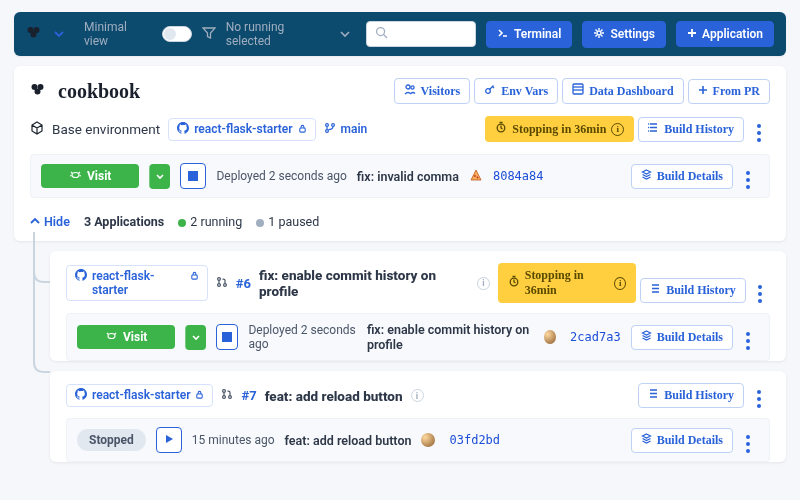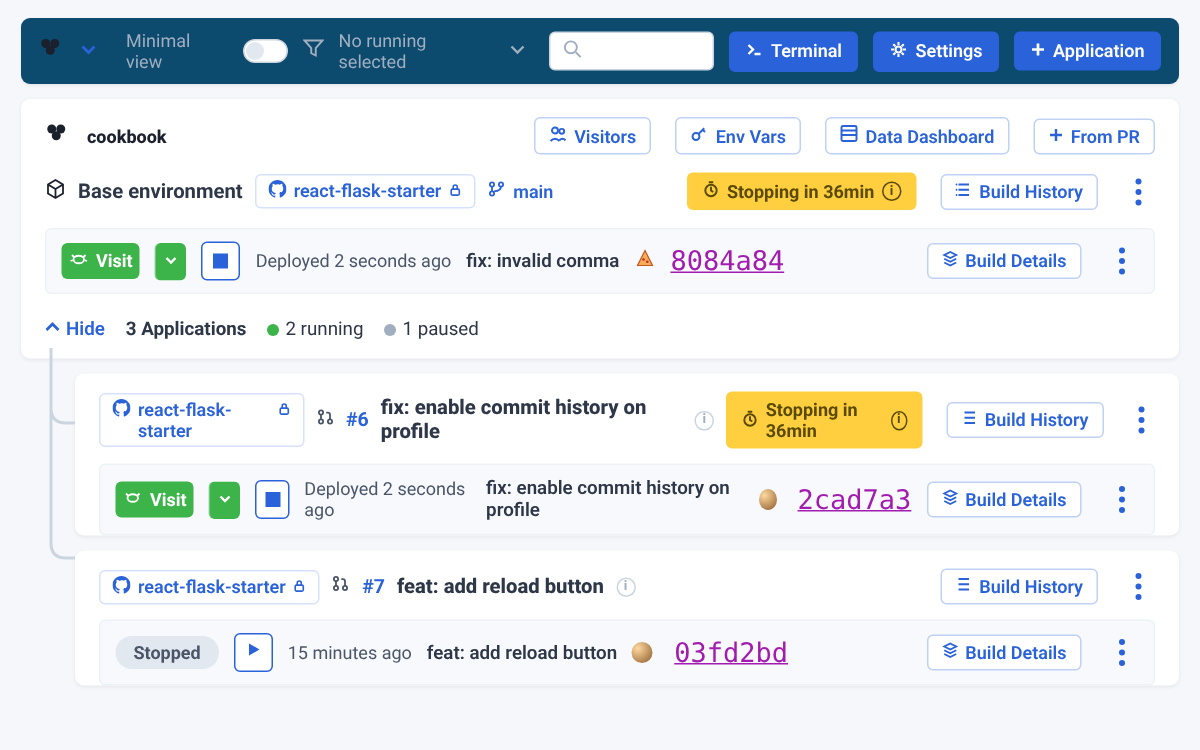--- a/index.html
+++ b/index.html
@@ -12,51 +12,51 @@
   .funnel { width: 14px; height: 14px; }
   .chev { width: 10px; height: 10px; }
   .search { flex: 0 0 110px; margin-left: 6px; border: 1px solid #cbd5e0; border-radius: 4px; height: 26px; display: flex; align-items: center; padding: 0 8px; background:#fff; }
   .search svg { margin-left:auto; }
   .btn { display: inline-flex; align-items: center; gap: 5px; border-radius: 4px; padding: 5px 10px; font-size: 12px; font-weight: 600; cursor: pointer; white-space: nowrap; }
   .btn-blue { background: #2962d9; color: #fff; border: 1px solid #2962d9; }
   .btn-outline-sm { background: #fff; color: #2962d9; border: 1px solid #bfd1f5; padding: 4px 9px; font-size: 12px; }
   .flex-spacer { flex: 1; }
   .card { background:#fff; border-radius:6px; margin: 0 14px 10px; box-shadow: 0 1px 3px rgba(0,0,0,0.07); }
   .card-header { display:flex; align-items:center; padding: 12px 16px; gap:10px; }
-  .title { font-size: 12px; font-weight: 800; color: #1a202c; }
+  .title { font-size: 20px; font-weight: 800; color: #1a202c; font-family: Liberation Serif, serif; }
   .subhead { display:flex; align-items:center; gap:8px; padding: 0 16px 8px; }
-  .subhead .envname { font-weight:700; font-size:13.5px; }
+  .subhead .envname { font-weight:400; font-size:13.5px; }
   .tag-link { color:#2962d9; font-weight:600; border:1px solid #d6e2fb; border-radius:4px; padding:3px 8px; display:inline-flex; gap:5px; font-size:12px; }
   .tag-link-noborder { color:#2962d9; font-weight:600; display:inline-flex; align-items:center; gap:5px; font-size:12px; }
   .pill-warn { background:#ffcf3f; color:#5a4a00; font-weight:700; border-radius:4px; padding:5px 10px; display:inline-flex; align-items:center; gap:5px; font-size:12px;}
   .deploy-row { background:#f7f9fc; border:1px solid #edf2f7; border-radius:4px; margin: 4px 16px 10px; padding: 8px 10px; display:flex; align-items:center; gap:10px; }
-  .btn-green { background:#3cb44a; color:#fff; border-radius:4px; padding:5px 5px; font-weight:700; font-size:12px; display:inline-flex; align-items:center; gap:5px;}
+  .btn-green { background:#3cb44a; color:#fff; border-radius:4px; padding:5px 28px; font-weight:700; font-size:12px; display:inline-flex; align-items:center; gap:5px;}
   .btn-green-split { background:#3cb44a; color:#fff; border-radius:4px; padding:5px 6px; font-weight:700; border-left:1px solid rgba(255,255,255,0.3);}
   .square-btn { width:26px; height:26px; border:1px solid #2962d9; border-radius:4px; display:inline-flex; align-items:center; justify-content:center; background:#fff; }
   .square-stop { width:10px; height:10px; background:#2962d9; }
   .square-play svg { width:12px; height:12px; }
   .meta { color:#4a5568; font-size:12px; }
   .commit-msg { font-weight:600; color:#2d3748; font-size:12.5px; }
-  .hash { color:#a21caf; font-family: ui-monospace, monospace; font-size:18px;text-decoration:underline; }
+  .hash { color:#1d4ed8; font-family: ui-monospace, monospace; font-size:12px; }
   .pizza { width:14px; height:14px; }
   .summary { display:flex; align-items:center; gap:14px; padding: 6px 16px 12px; font-size:12.5px; }
   .hide-link { color:#2962d9; font-weight:600; display:inline-flex; align-items:flex-start; gap:4px; }
   .dot { width:8px; height:8px; border-radius:50%; display:inline-block; margin-right:4px; vertical-align:middle;}
   .dot-green{background:#3cb44a;} .dot-grey{background:#a0aec0;}
   .kebab { width:22px; display:flex; flex-direction:column; align-items:center; gap:3px; cursor:pointer; }
   .kebab span{ width:4px; height:4px; border-radius:50%; background:#2962d9; }
   .sub-card { margin-left: 50px; margin-right:14px; background:#fff; border-radius:6px; margin-bottom:10px; box-shadow:0 1px 3px rgba(0,0,0,0.07);}
   .sub-head { display:flex; align-items:center; gap:8px; padding:12px 16px 6px; }
   .pr-num { color:#2962d9; font-weight:700; font-size:13px;}
   .pr-title { font-weight:800; font-size:13.5px; }
   .pill-stopped { background:#e2e8f0; color:#4a5568; font-weight:700; border-radius:14px; padding:4px 12px; font-size:12px;}
   .branch-line { position:absolute; left:28px; top:232px; width:22px; height:220px; pointer-events:none; }
   .avatar { width:14px; height:14px; border-radius:50%; background: radial-gradient(circle at 30% 30%, #ffd9a0, #8b5a2b); display:inline-block; vertical-align:middle; margin-right:4px;}
   svg { flex-shrink:0; }
-  .right-group{ margin-left:auto; display:flex; align-items:center; gap:16px;}
+  .right-group{ margin-left:auto; display:flex; align-items:flex-end; gap:4px;font-family:Liberation Serif, serif;}
   .info-circ{width:13px;height:13px;border:1px solid currentColor;border-radius:50%;display:inline-flex;align-items:center;justify-content:center;font-size:9px;font-weight:700;}
 </style>
 </head>
 <body>
 
 <svg class="branch-line">
     <path d="M 6 0 v 40 q 0 10 10 10 h 6 M 6 0 v 130 q 0 10 10 10 h 6" stroke="#cbd5e0" stroke-width="2" fill="none"></path>
   </svg>
 
 <div class="topbar">

